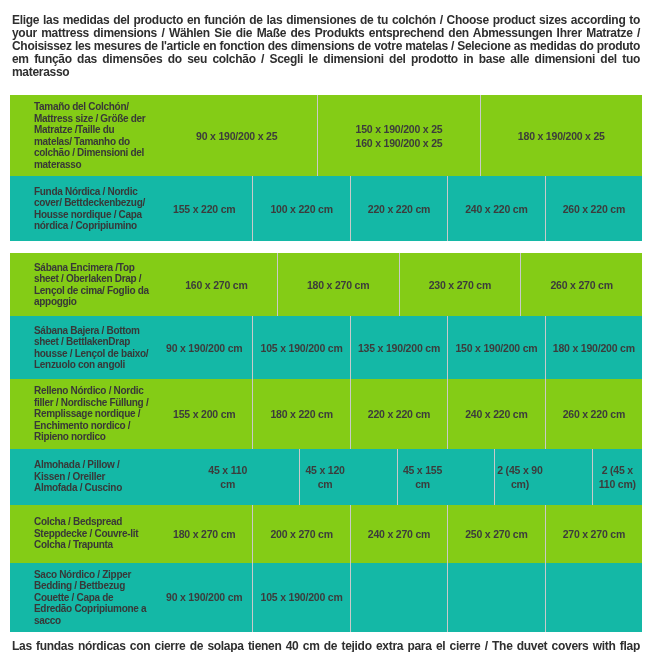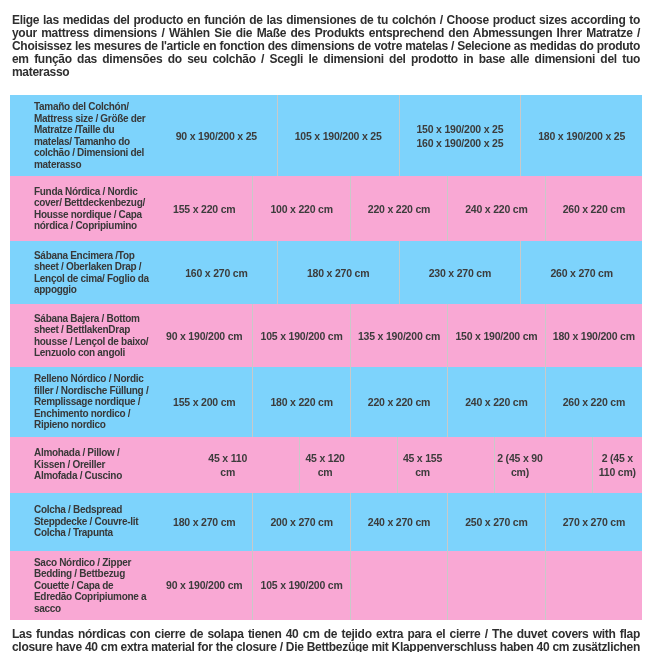--- a/index.html
+++ b/index.html
@@ -33,22 +33,22 @@
   .footer {
     margin: 8px 2px 0 2px;
   }
   .table {
     width: 632px;
   }
   .row {
     display: flex;
     align-items: stretch;
   }
-  .row.shade { background: #7dd3fc; }
-  .row.plain { background: #f9a8d4; }
+  .row.shade { background: #84cc16; }
+  .row.plain { background: #14b8a6; }
   .cell {
     display: flex;
     align-items: center;
     box-sizing: border-box;
   }
   .label {
     width: 146px;
     padding: 6px 6px 6px 24px;
     font-size: 10px;
     line-height: 11.5px;
@@ -67,40 +67,39 @@
     letter-spacing: -0.2px;
     color: #3c3c3c;
     white-space: pre-line;
     padding: 4px 2px;
   }
   .val + .val {
     border-left: 1px solid #c9c9c9;
   }
   .row:nth-child(1) { min-height: 64px; }
   .row:nth-child(2) { min-height: 65px; }
-  .row:nth-child(3) { min-height: 63px; }
+  .row:nth-child(3) { min-height: 63px; margin-top: 12px; }
   .row:nth-child(4) { min-height: 63px; }
   .row:nth-child(5) { min-height: 66px; }
   .row:nth-child(6) { min-height: 56px; gap: 47px; }
   .row:nth-child(7) { min-height: 58px; }
   .row:nth-child(8) { min-height: 57px; }
 </style>
 </head>
 <body>
 
 <div class="page">
 
   <p class="note-text title">Elige las medidas del producto en función de las dimensiones de tu colchón / Choose product sizes according to your mattress dimensions / Wählen Sie die Maße des Produkts entsprechend den Abmessungen Ihrer Matratze / Choisissez les mesures de l'article en fonction des dimensions de votre matelas / Selecione as medidas do produto em função das dimensões do seu colchão / Scegli le dimensioni del prodotto in base alle dimensioni del tuo materasso</p>
 
   <div class="table">
 
     <div class="row shade">
       <div class="cell label">Tamaño del Colchón/ Mattress size / Größe der Matratze /Taille du matelas/ Tamanho do colchão / Dimensioni del materasso</div>
       <div class="cell val">90 x 190/200 x 25</div>
-      <div class="cell val">105 x 190/200 x 25</div>
       <div class="cell val">150 x 190/200 x 25
 160 x 190/200 x 25</div>
       <div class="cell val">180 x 190/200 x 25</div>
     </div>
 
     <div class="row plain">
       <div class="cell label">Funda Nórdica / Nordic cover/ Bettdeckenbezug/ Housse nordique / Capa nórdica / Copripiumino</div>
       <div class="cell val">155 x 220 cm</div>
       <div class="cell val">100 x 220 cm</div>
       <div class="cell val">220 x 220 cm</div>

